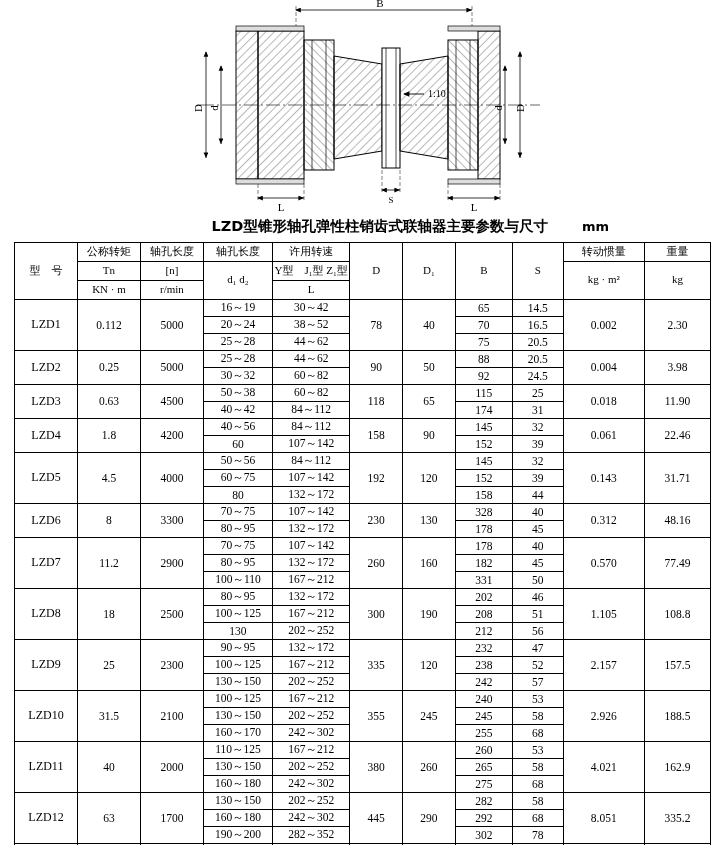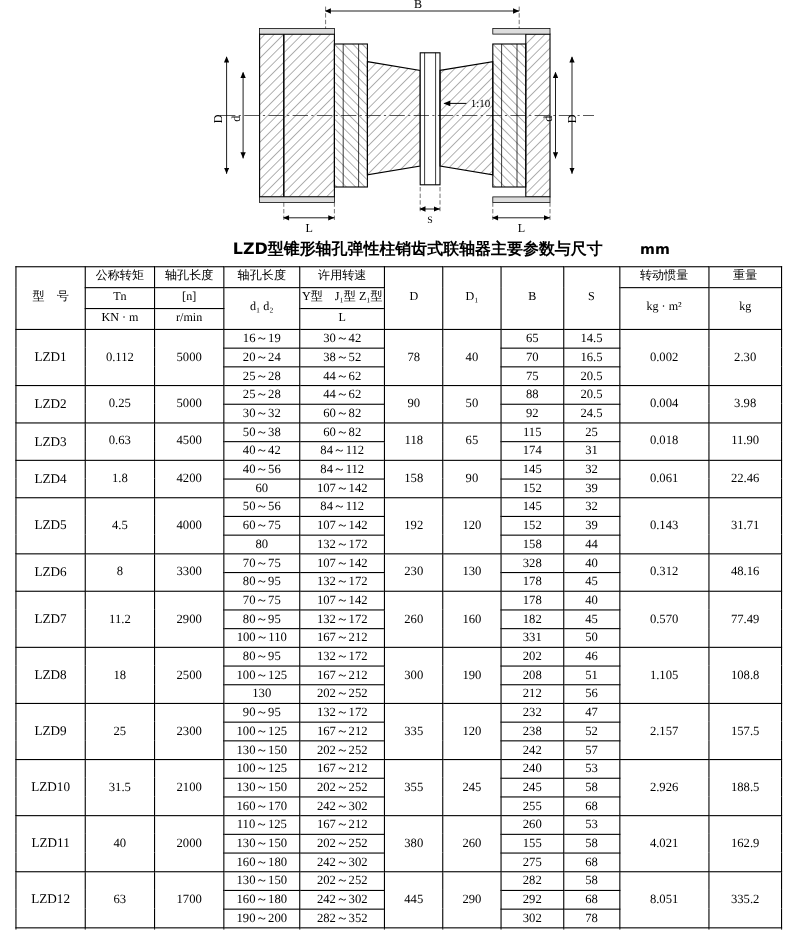--- a/index.html
+++ b/index.html
@@ -449,21 +449,21 @@
           <td class="row-cell" rowspan="3">380</td>
           <td class="row-cell" rowspan="3">260</td>
           <td class="row-cell">260</td>
           <td class="row-cell">53</td>
           <td class="row-cell" rowspan="3">4.021</td>
           <td class="row-cell" rowspan="3">162.9</td>
         </tr>
         <tr>
           <td class="row-cell">130～150</td>
           <td class="row-cell">202～252</td>
-          <td class="row-cell">155</td>
+          <td class="row-cell">265</td>
           <td class="row-cell">58</td>
         </tr>
         <tr>
           <td class="row-cell">160～180</td>
           <td class="row-cell">242～302</td>
           <td class="row-cell">275</td>
           <td class="row-cell">68</td>
         </tr>
         <tr>
           <td class="row-cell model-cell" rowspan="3">LZD12</td>

